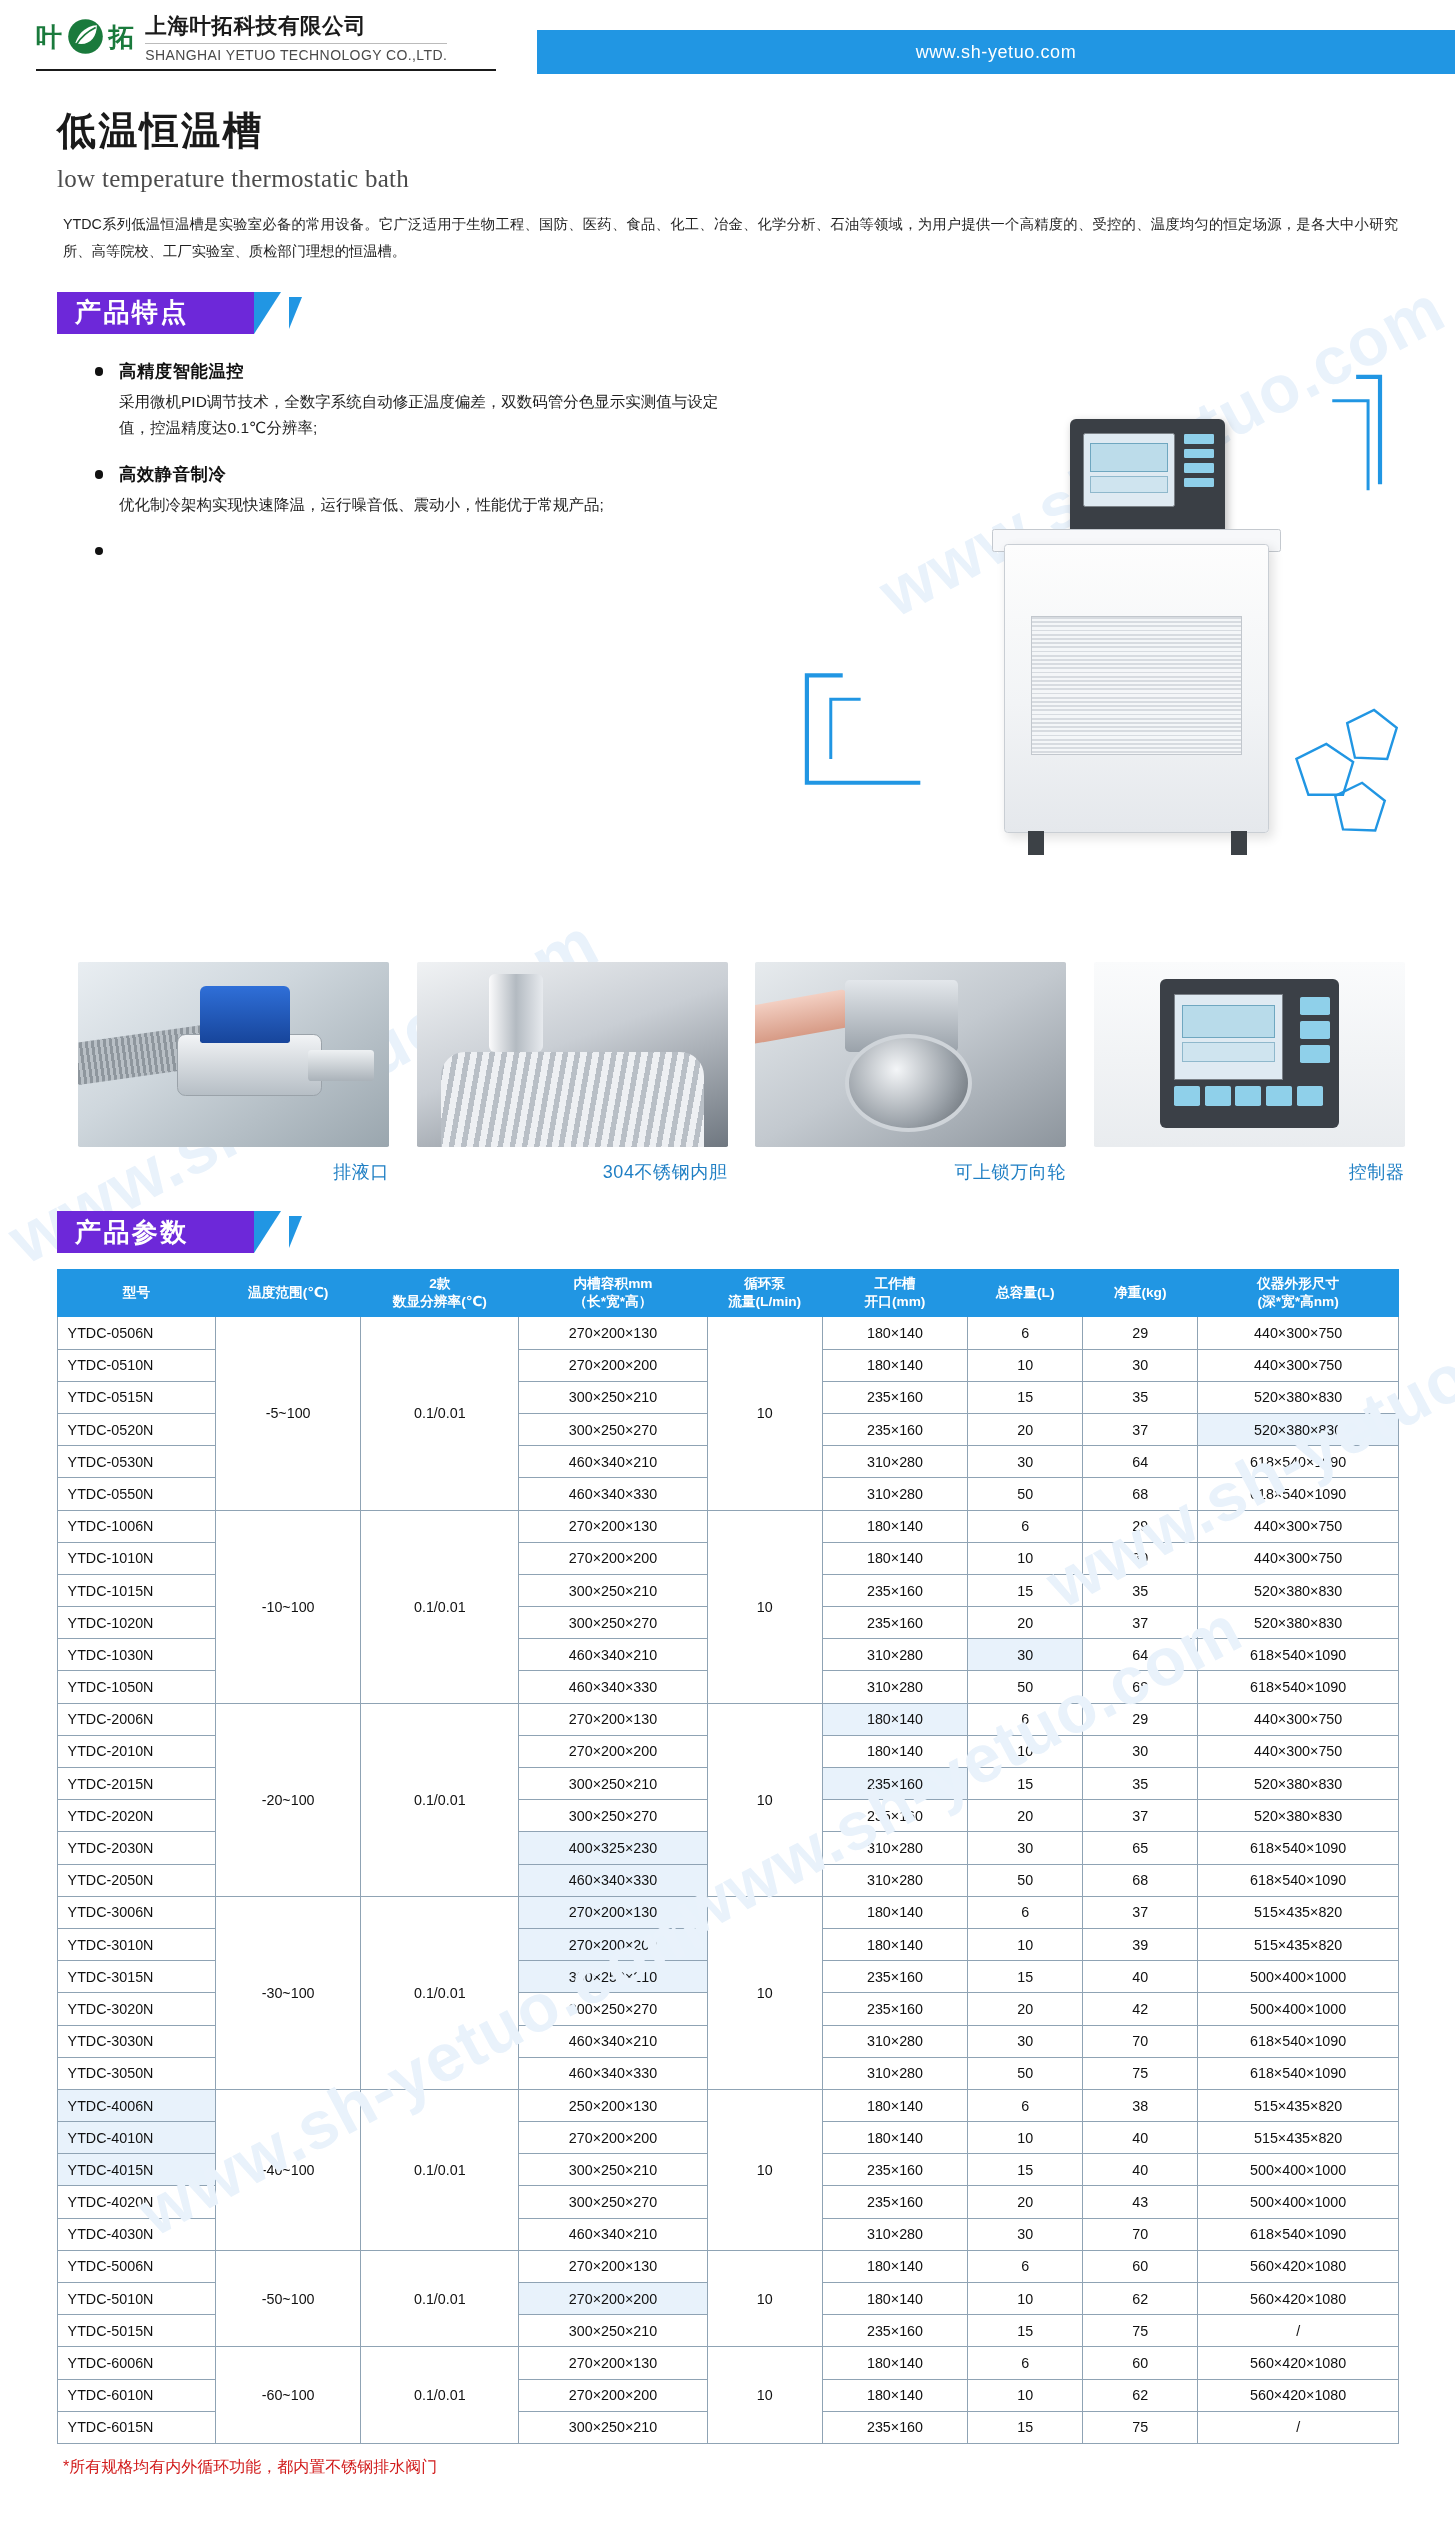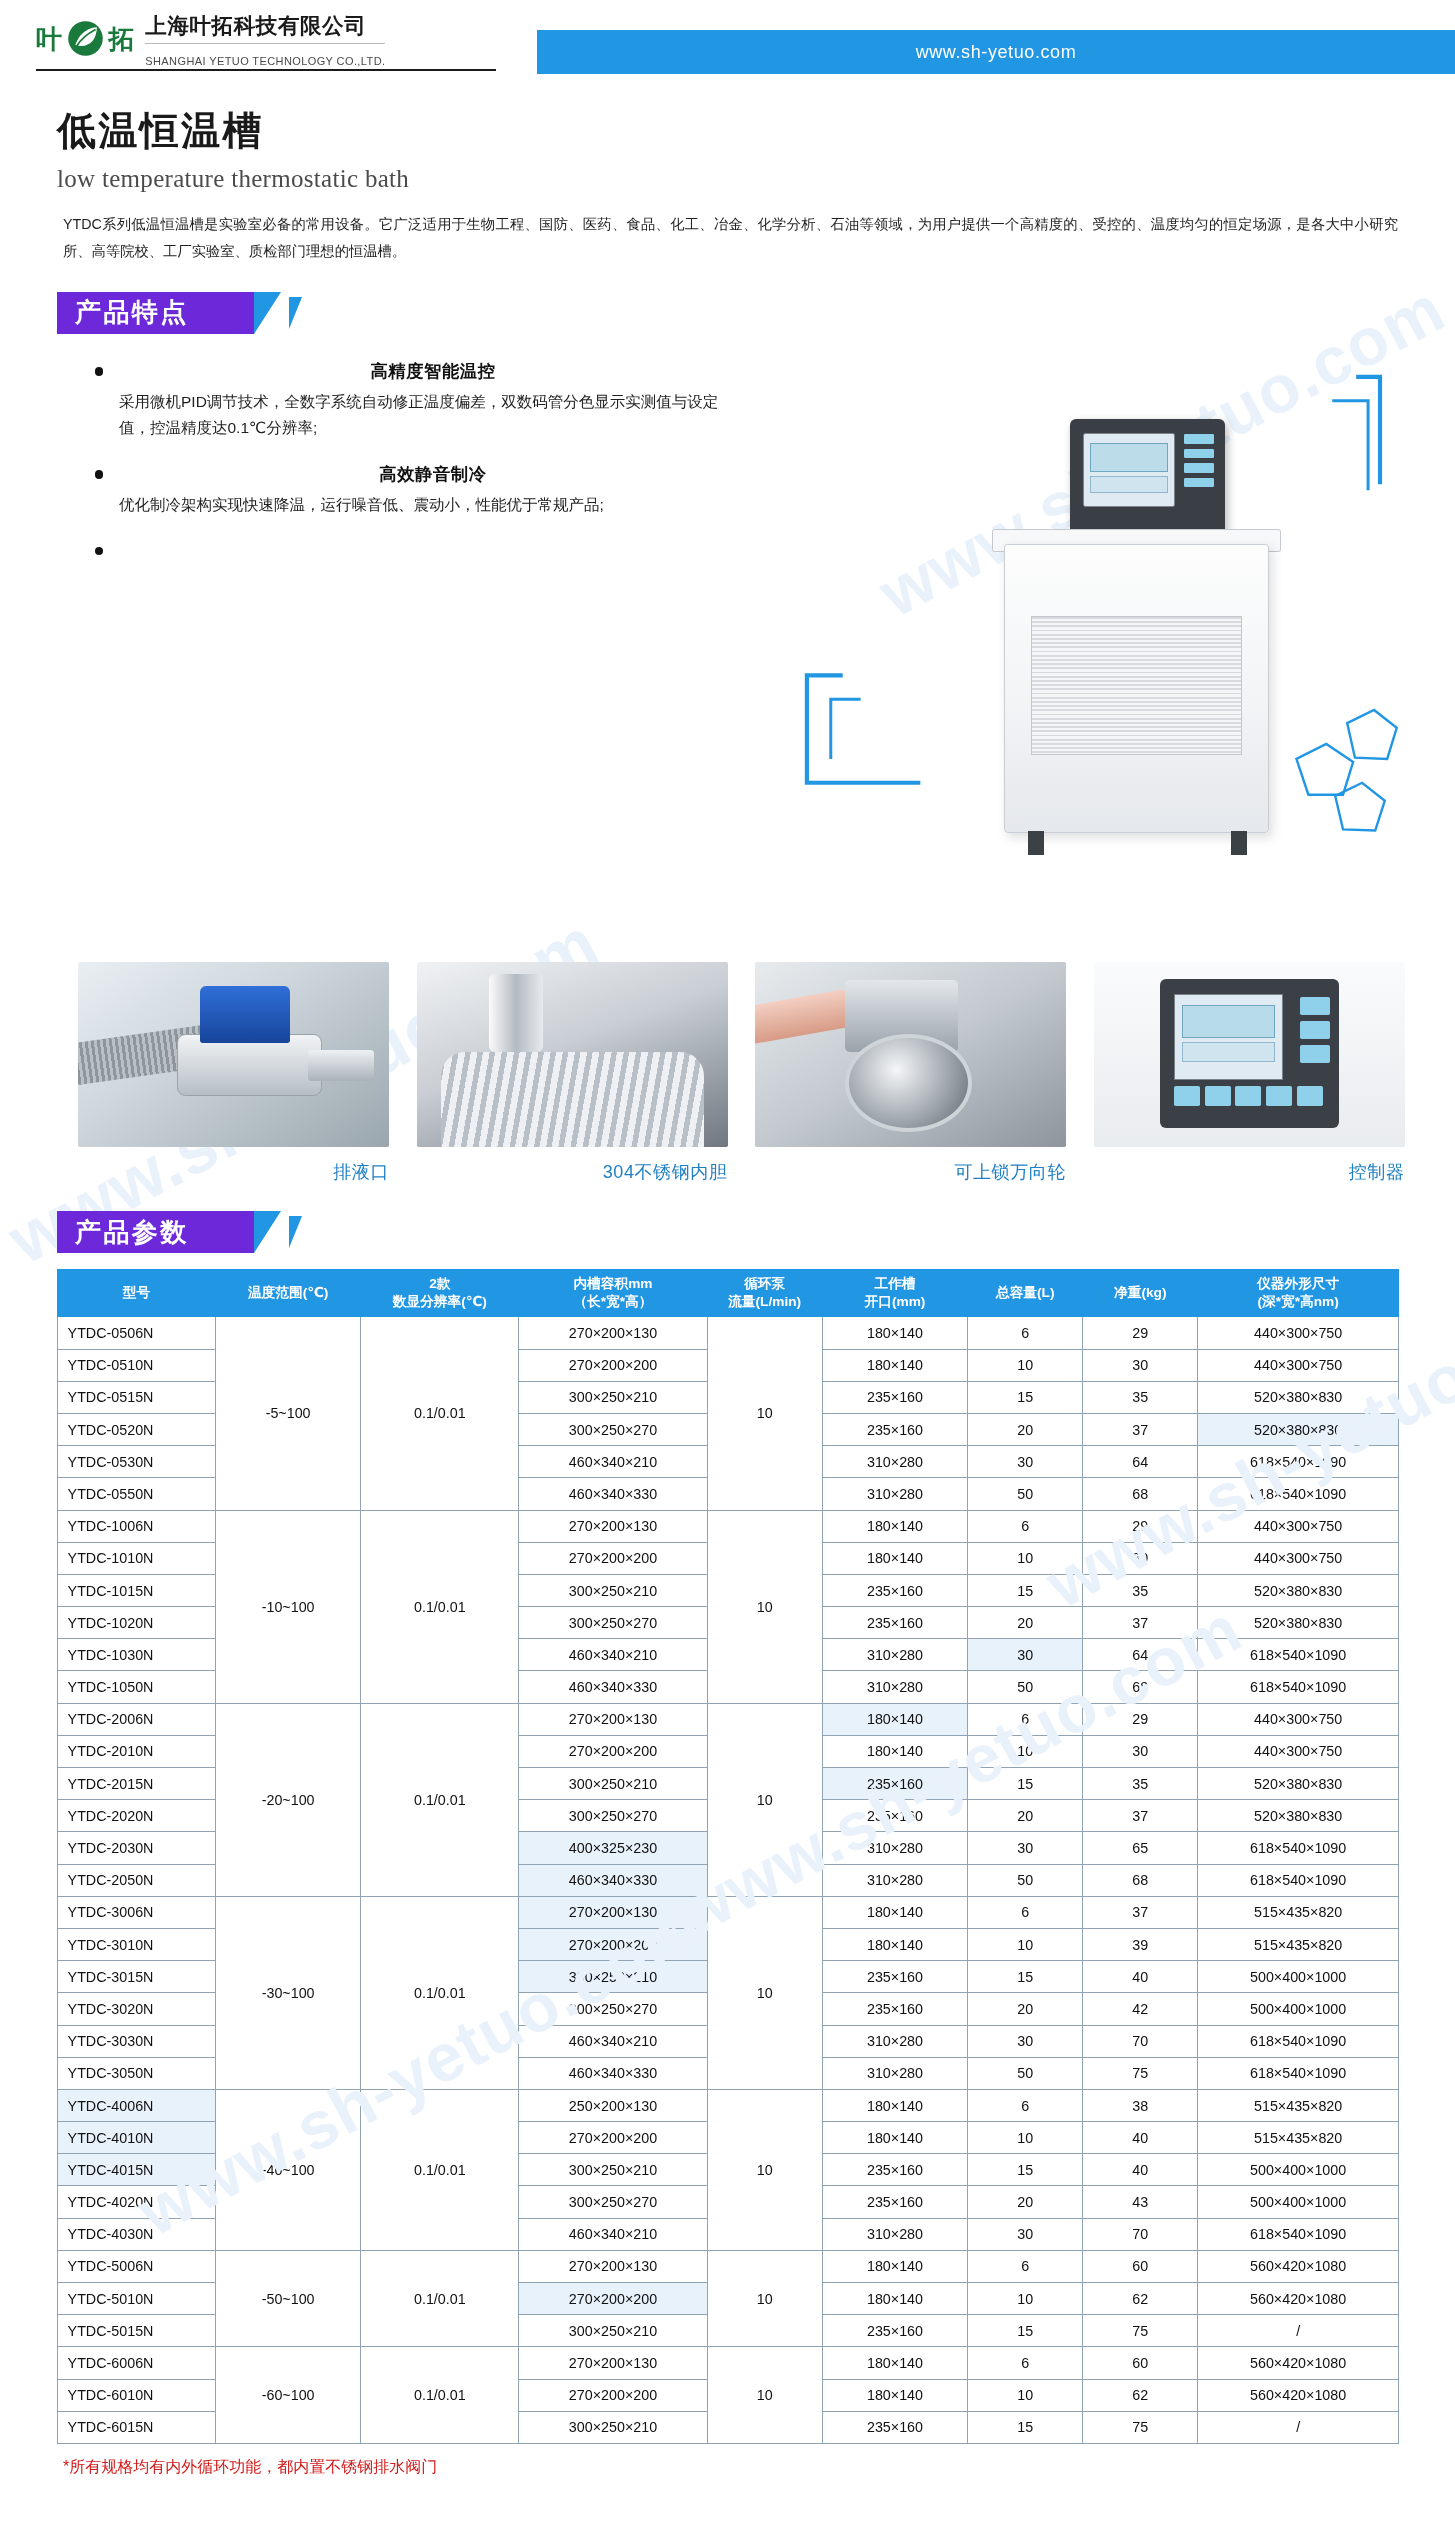--- a/index.html
+++ b/index.html
@@ -22,21 +22,21 @@
   .wm5{left:1015px;top:1403px;font-size:67px;}
 
   
   .header{position:relative;height:84px;}
   .logo-wrap{position:absolute;left:36px;top:10.7px;display:flex;align-items:center;}
   .logo-char{font-size:26px;font-weight:700;color:#1a7a3c;font-family:"DejaVu Sans",sans-serif;line-height:1;}
   .leaf{width:37px;height:37px;margin:0 4.8px;position:relative;}
   .leaf svg{display:block;}
   .logo-text{margin-left:10.7px;}
   .logo-cn{font-size:21.5px;font-weight:700;color:#1a1a1a;letter-spacing:0.6px;}
-  .logo-en{font-size:11px;color:#4a4a4a;letter-spacing:0.4px;margin-top:3.6px;border-top:0.6px solid #bbb;padding-top:11px;}
+  .logo-en{font-size:14px;color:#4a4a4a;letter-spacing:0.4px;margin-top:3.6px;border-top:0.6px solid #bbb;padding-top:3px;}
   .logo-rule{position:absolute;left:36px;top:69px;width:460px;height:1.8px;background:#1a1a1a;}
   .url-bar{position:absolute;left:537px;top:30px;right:0;height:44px;background:#2196e3;
            display:flex;align-items:center;justify-content:center;}
   .url-bar span{color:#fff;font-size:18px;letter-spacing:0.6px;}
 
   
   .title-block{margin:20.3px 0 0 57px;font-family:Liberation Serif, serif;}
   .title-cn{font-size:39px;font-weight:700;letter-spacing:2.4px;color:#1a1a1a;}
   .title-en{font-size:25px;color:#4b4b4b;margin-top:7.2px;letter-spacing:0.3px;}
   .intro{margin:18px 57px 0 63px;font-size:14.3px;line-height:1.85;color:#1f1f1f;text-align:justify;max-width:1338px;}
@@ -49,21 +49,21 @@
   .sec .tri{position:absolute;left:197px;top:0;width:0;height:0;
             border-top:42px solid #2196e3;border-right:27.5px solid transparent;}
   .sec .slash{position:absolute;left:232px;top:4.8px;width:0;height:0;
             border-top:32px solid #2196e3;border-right:13px solid transparent;}
 
   
   .mid{position:relative;margin-top:13px;height:603px;}
   .features{position:absolute;left:90px;top:12px;width:657px;}
   .feat{margin-bottom:20.3px;position:relative;padding-left:29px;}
   .feat .dot{position:absolute;left:4.8px;top:8.4px;width:8.4px;height:8.4px;border-radius:50%;background:#111;}
-  .feat h4{margin:0;font-size:17.3px;font-weight:700;color:#111;letter-spacing:0.6px;text-align:center;}
+  .feat h4{margin:0;font-size:17.3px;font-weight:700;color:#111;letter-spacing:0.6px;}
   .feat p{margin:6px 0 0 0;font-size:15.5px;line-height:1.7;color:#1f1f1f;}
 
   
   .product{position:absolute;right:57px;top:-6px;width:627px;height:597px;}
 
   
   .machine{position:absolute;left:197px;top:36px;width:334px;height:496px;}
   .m-body{position:absolute;left:36px;top:167px;width:263px;height:287px;
           background:linear-gradient(180deg,#fdfdfd 0%,#f2f4f6 55%,#e5e8ec 100%);
           border:1.2px solid #c9ced4;border-radius:3.6px;box-shadow:3.6px 4.8px 10.7px rgba(0,0,0,.12);}

